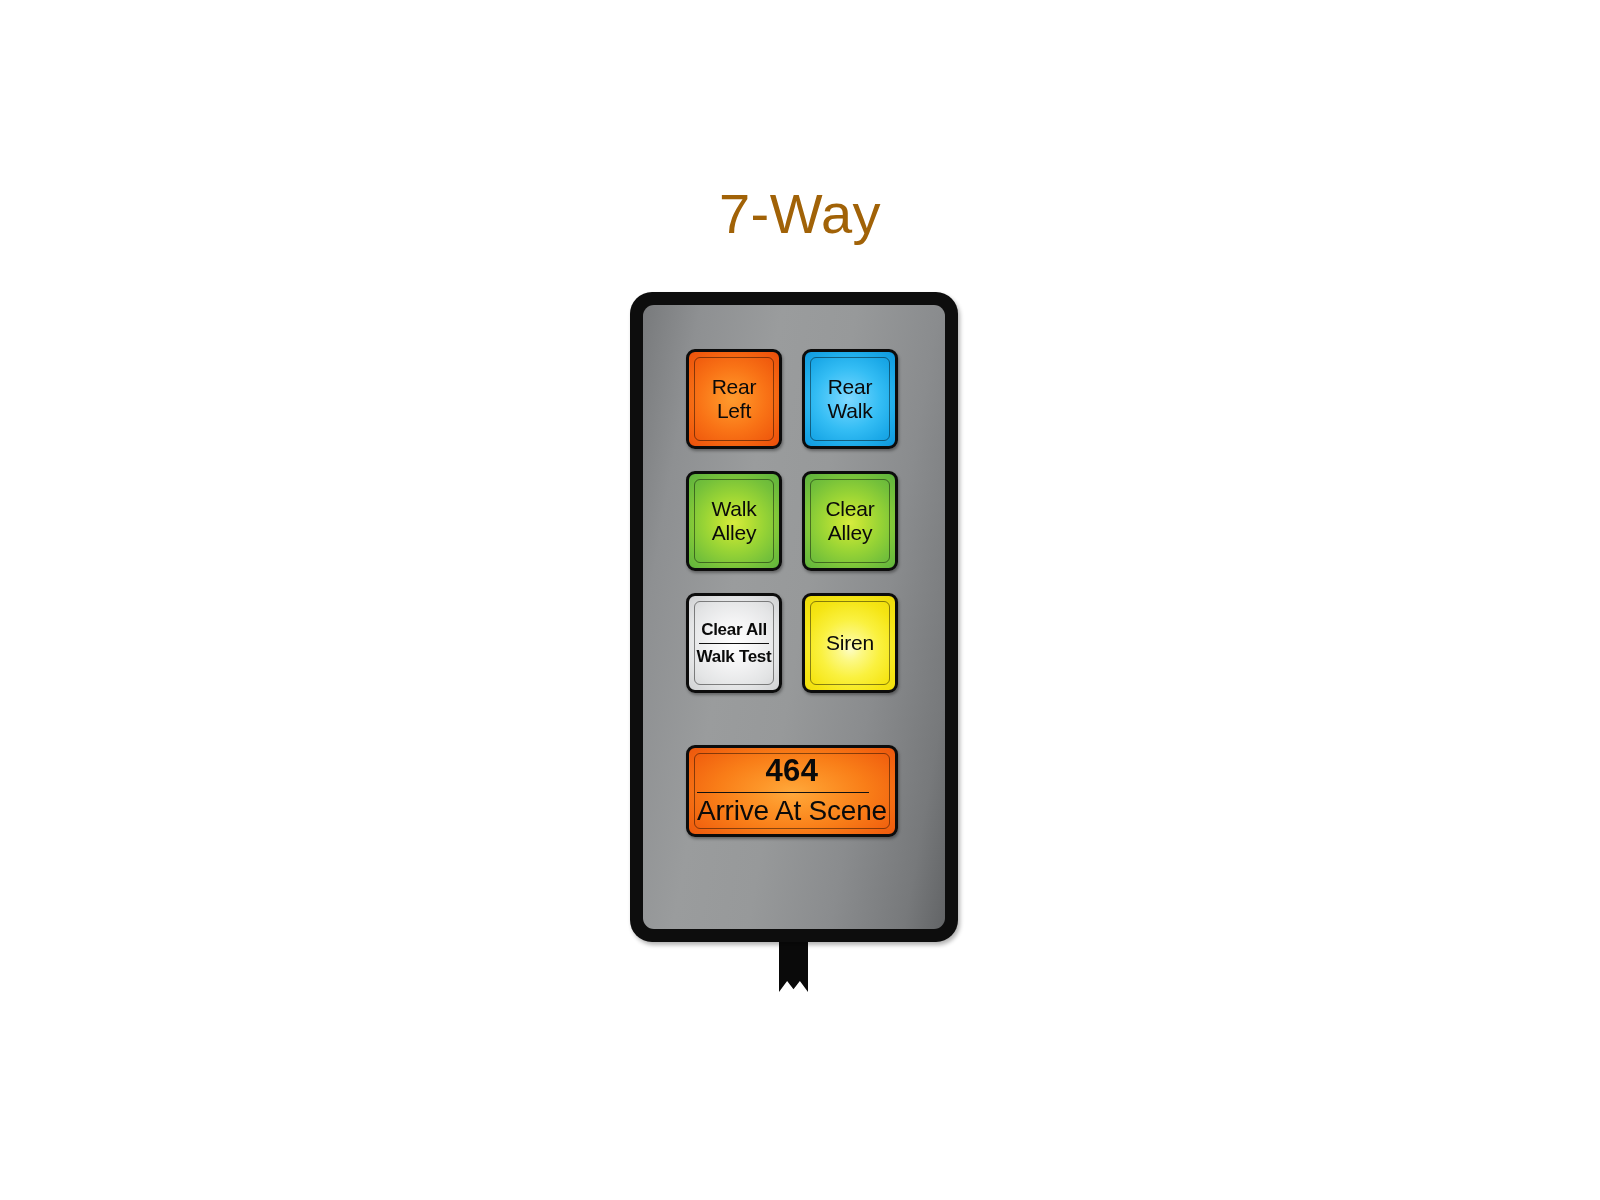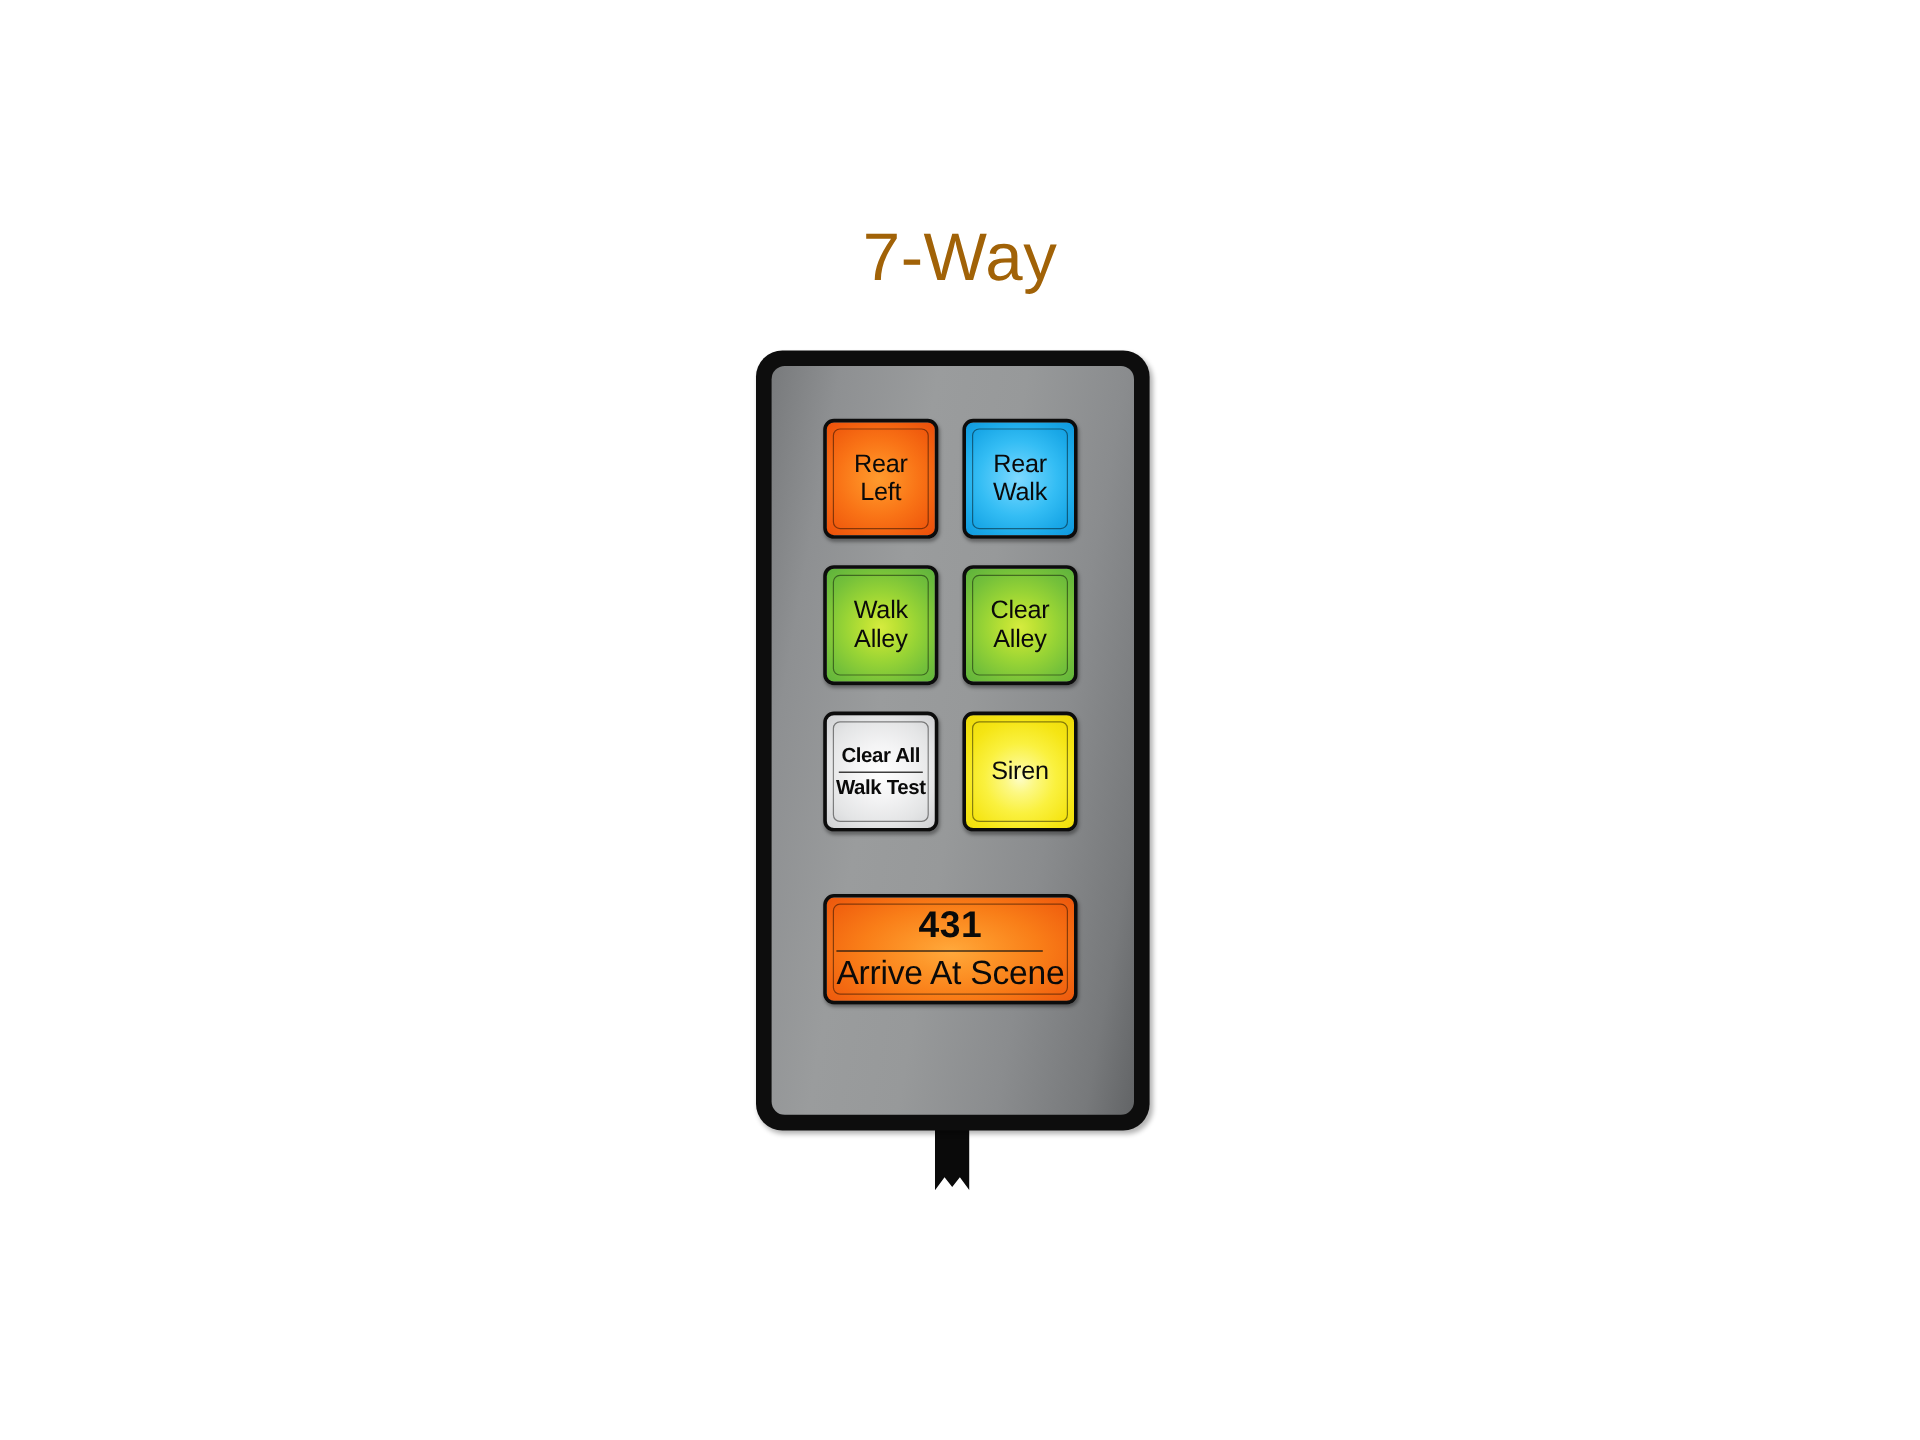--- a/index.html
+++ b/index.html
@@ -283,20 +283,20 @@
             <div>Siren</div>
           </div>
         </div>
 
       </div>
 
     </div>
 
     <div id="wide-button">
       <div class="wide-inner">
-        <div class="wide-code">431</div>
+        <div class="wide-code">464</div>
         <div class="rule"></div>
         <div class="wide-sub">Arrive At Scene</div>
       </div>
     </div>
 
   </div>
 </div>
 
 </body></html>

